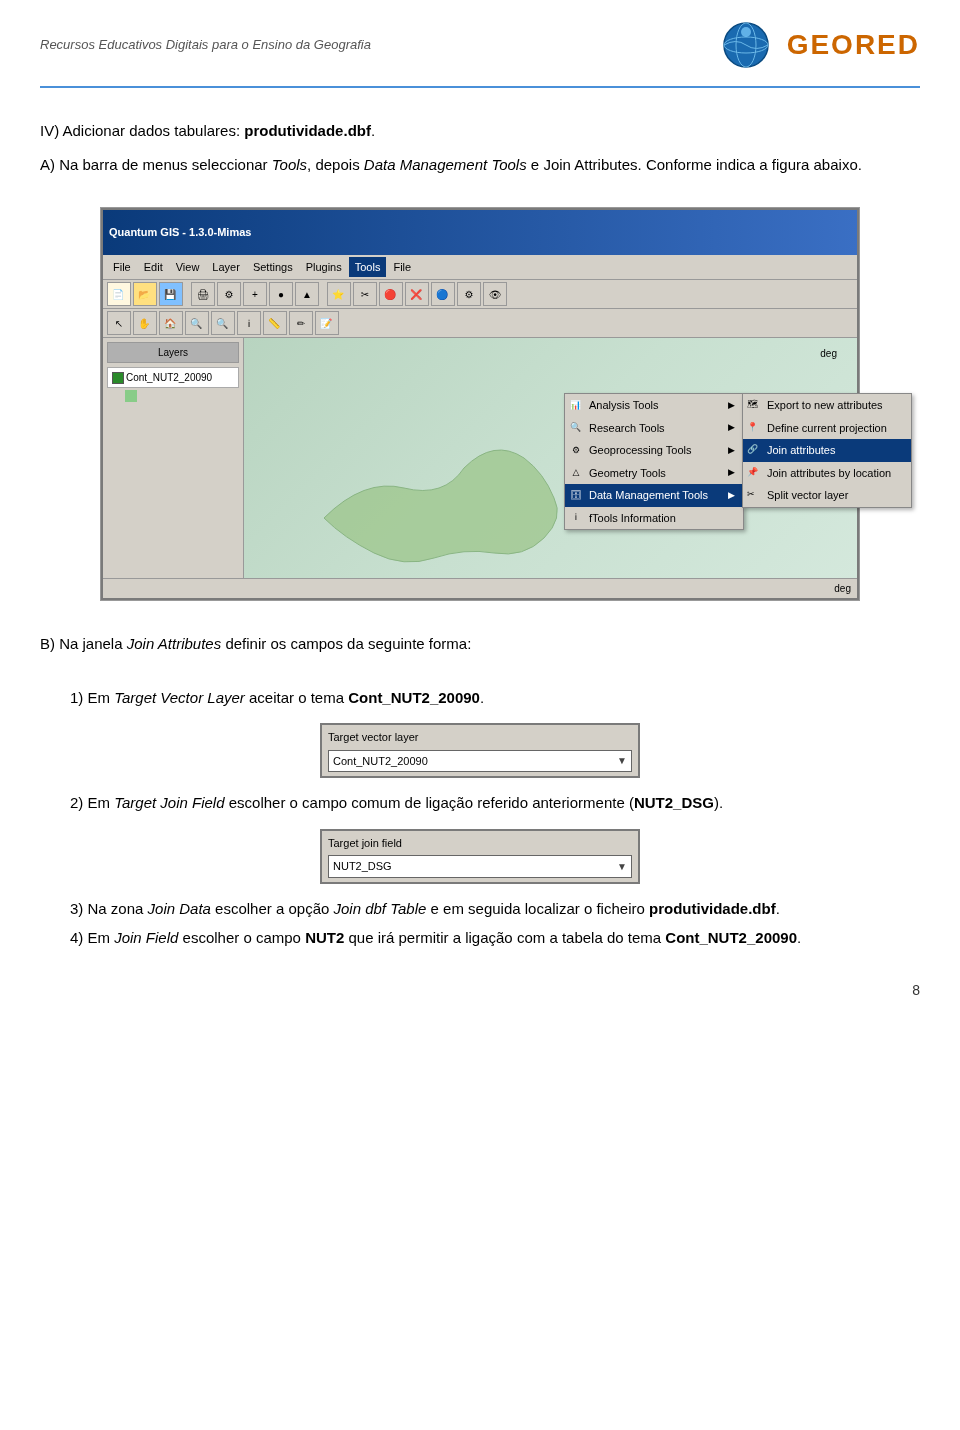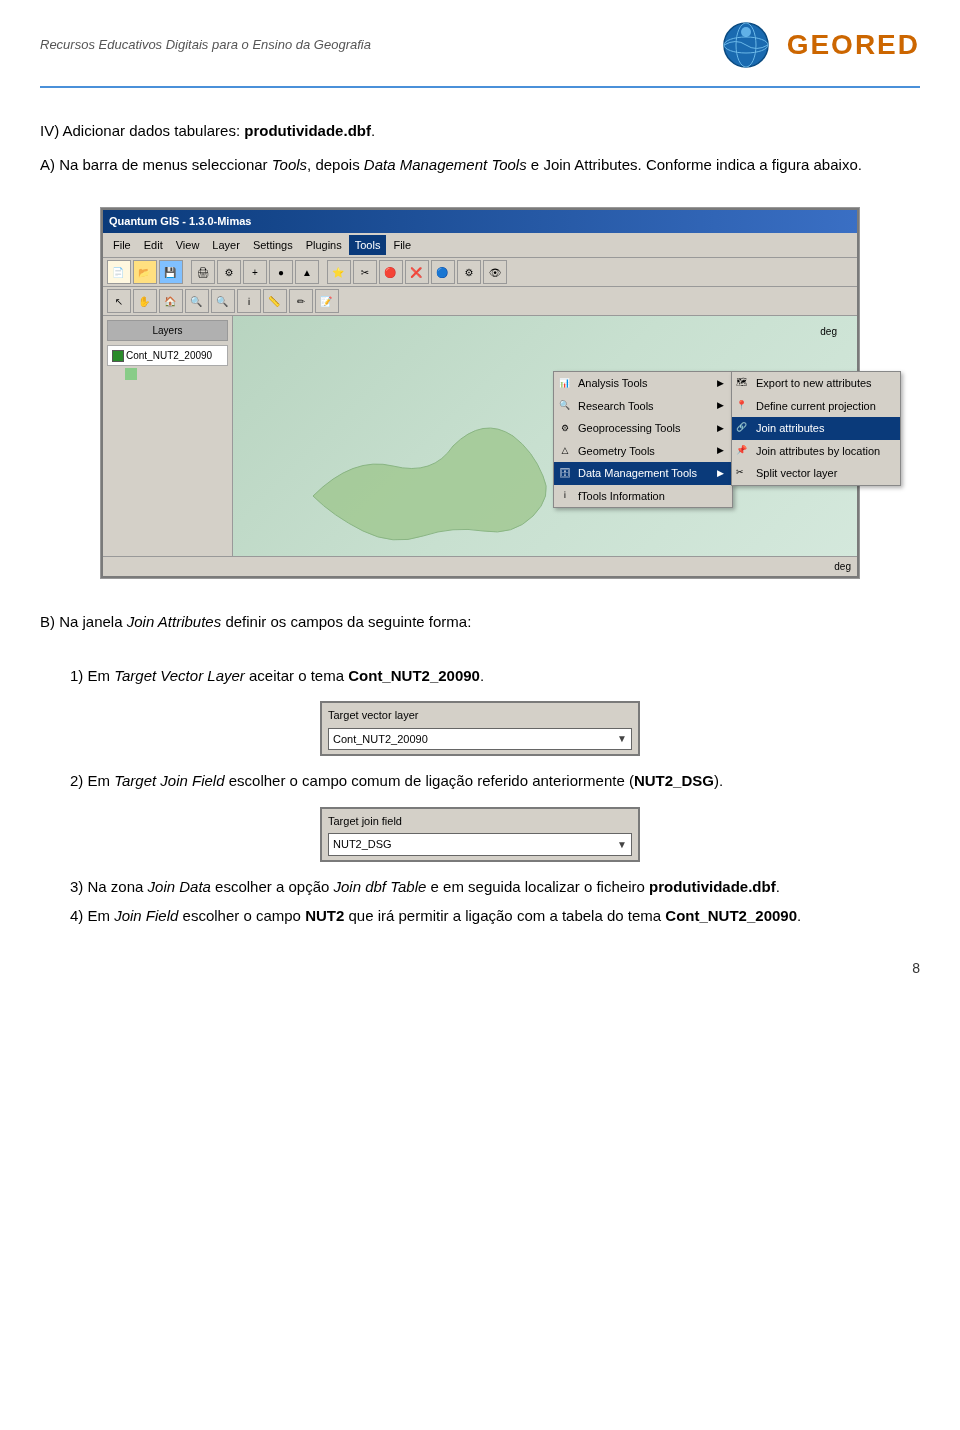--- a/index.html
+++ b/index.html
@@ -56,21 +56,21 @@
     
     .qgis-window {
       background: #d4d0c8;
       border: 2px solid #7a7a7a;
       font-family: 'Tahoma', Arial, sans-serif;
       font-size: 11px;
     }
     .qgis-titlebar {
       background: linear-gradient(to right, #0a3a7a, #3a6fc4);
       color: white;
-      padding: 3px 6px;
+      padding: 14px 6px;
       font-size: 11px;
       font-weight: bold;
       display: flex;
       align-items: center;
       gap: 4px;
     }
     .qgis-menubar {
       background: #d4d0c8;
       padding: 2px 4px;
       display: flex;
@@ -108,21 +108,21 @@
     }
     .tb-sep { width: 4px; }
 
     
     .qgis-body {
       display: flex;
       position: relative;
       height: 240px;
     }
     .qgis-panel {
-      width: 130px;
+      width: 141px;
       background: #d4d0c8;
       border-right: 1px solid #999;
       padding: 4px;
     }
     .panel-title {
       background: #b0b0b0;
       text-align: center;
       font-size: 10px;
       padding: 2px;
       margin-bottom: 4px;

